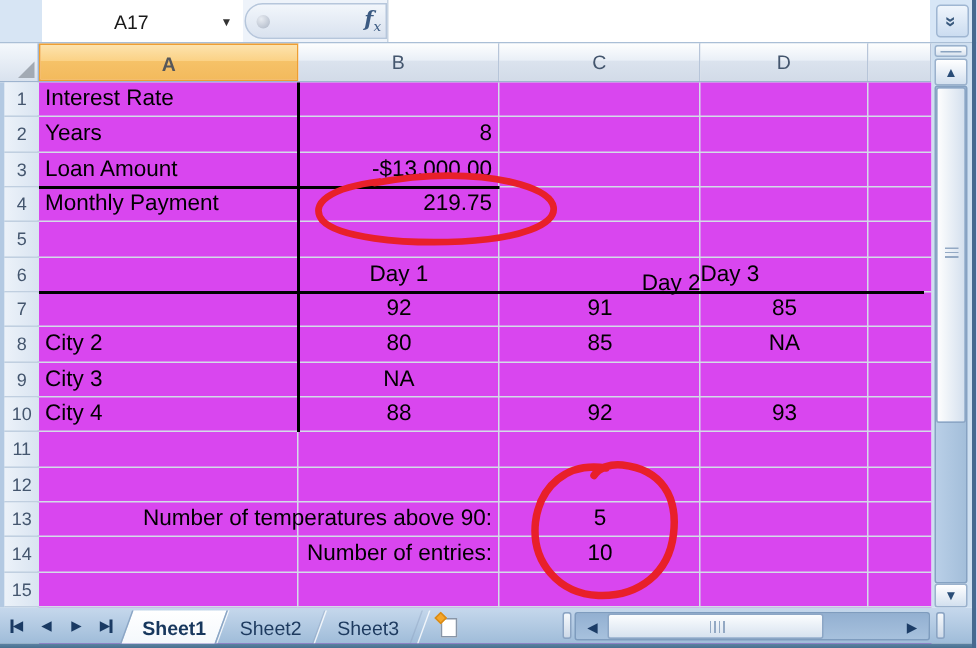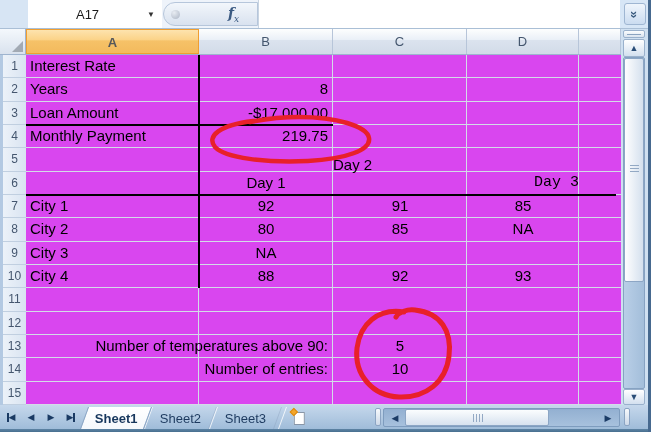--- a/index.html
+++ b/index.html
@@ -14,21 +14,21 @@
   .namebox{position:absolute;left:28px;top:0;width:134px;height:28px;background:#fff;
            display:flex;align-items:center;}
   .namebox-text{flex:1;text-align:center;font-size:13px;color:#1a1a1a;}
   .namebox-arrow{font-size:8px;color:#333;padding-right:7px;}
   .fx-pill{position:absolute;left:163px;top:2px;width:95px;height:24px;
            background:linear-gradient(180deg,#f2f6fb,#d9e2ef);
            border:1px solid #b6c6db;border-radius:12px 0 0 12px;
            display:flex;align-items:center;}
   .pill-dot{width:9px;height:9px;border-radius:50%;margin-left:7px;
             background:radial-gradient(circle at 35% 30%,#e8ecf2,#aab4c4);}
-  .fx{margin-left:auto;margin-right:18px;color:#3b5a82;font-size:14px;}
+  .fx{margin-left:auto;margin-right:3px;color:#3b5a82;font-size:14px;}
   .fx i{font-family:"DejaVu Serif",serif;font-style:italic;font-weight:bold;}
   .fx sub{font-size:9px;font-style:italic;font-family:"DejaVu Serif",serif;}
   .formula-input{position:absolute;left:258px;top:0;width:362px;height:28px;background:#fff;
                  border-left:1px solid #c8d4e2;font-size:13px;line-height:28px;padding-left:4px;}
   .expand-zone{position:absolute;left:620px;top:0;width:31px;height:28px;background:#d7e6f6;}
   .expand-btn{position:absolute;left:4px;top:3px;width:22px;height:22px;
               background:linear-gradient(180deg,#eff5fc,#cbdcf0);
               border:1px solid #9fb6d2;border-radius:3px;
               display:flex;align-items:center;justify-content:center;}
   .chev{display:inline-block;transform:rotate(90deg);font-size:13px;font-weight:bold;color:#3a5a7e;}
@@ -185,27 +185,26 @@
       <div class="gline" style="left: 0px; top: 325.667px; width: 595px; height: 1px;"></div>
       <div class="gline" style="left: 0px; top: 349px; width: 595px; height: 1px;"></div>
       <div class="gline" style="top: 0px; left: 172px; width: 1px; height: 350px;"></div>
       <div class="gline" style="top: 0px; left: 306px; width: 1px; height: 350px;"></div>
       <div class="gline" style="top: 0px; left: 440px; width: 1px; height: 350px;"></div>
       <div class="gline" style="top: 0px; left: 552px; width: 1px; height: 350px;"></div>
       <div class="cell" style="left: 0px; width: 173px; top: 0px; height: 23.3333px; line-height: 22.3333px; text-align: left; padding-left: 4px;">Interest Rate</div>
       <div class="cell" style="left: 0px; width: 173px; top: 23.3333px; height: 23.3333px; line-height: 22.3333px; text-align: left; padding-left: 4px;">Years</div>
       <div class="cell" style="left: 173px; width: 134px; top: 23.3333px; height: 23.3333px; line-height: 22.3333px; text-align: right; padding-right: 5px;">8</div>
       <div class="cell" style="left: 0px; width: 173px; top: 46.6667px; height: 23.3333px; line-height: 22.3333px; text-align: left; padding-left: 4px;">Loan Amount</div>
-      <div class="cell" style="left: 173px; width: 134px; top: 46.6667px; height: 23.3333px; line-height: 22.3333px; text-align: right; padding-right: 5px;">-$17,000.00</div>
+      <div class="cell" style="left: 173px; width: 134px; top: 46.6667px; height: 23.3333px; line-height: 22.3333px; text-align: right; padding-right: 5px;">-$13,000.00</div>
       <div class="cell" style="left: 0px; width: 173px; top: 70px; height: 23.3333px; line-height: 22.3333px; text-align: left; padding-left: 4px;">Monthly Payment</div>
       <div class="cell" style="left: 173px; width: 134px; top: 70px; height: 23.3333px; line-height: 22.3333px; text-align: right; padding-right: 5px;">219.75</div>
       <div class="cell" style="left: 173px; width: 134px; top: 116.667px; height: 23.3333px; line-height: 22.3333px; text-align: center;">Day 1</div>
-      <div class="cell" style="left: 307px; width: 134px; top: 99px; height: 23.3333px; line-height: 22.3333px; text-align: left;">Day 2</div>
-      <div class="cell" style="left: 441px; width: 112px; top: 116.667px; height: 23.3333px; line-height: 22.3333px; text-align: right; font-family: Liberation Mono, monospace;">Day 3</div>
-      <div class="cell" style="left: 0px; width: 173px; top: 140px; height: 23.3333px; line-height: 22.3333px; text-align: left; padding-left: 4px;">City 1</div>
+      <div class="cell" style="left: 307px; width: 134px; top: 123px; height: 23.3333px; line-height: 22.3333px; text-align: right;">Day 2</div>
+      <div class="cell" style="left: 441px; width: 112px; top: 116.667px; height: 23.3333px; line-height: 22.3333px; text-align: left;">Day 3</div>
       <div class="cell" style="left: 173px; width: 134px; top: 140px; height: 23.3333px; line-height: 22.3333px; text-align: center;">92</div>
       <div class="cell" style="left: 307px; width: 134px; top: 140px; height: 23.3333px; line-height: 22.3333px; text-align: center;">91</div>
       <div class="cell" style="left: 441px; width: 112px; top: 140px; height: 23.3333px; line-height: 22.3333px; text-align: center;">85</div>
       <div class="cell" style="left: 0px; width: 173px; top: 163.333px; height: 23.3333px; line-height: 22.3333px; text-align: left; padding-left: 4px;">City 2</div>
       <div class="cell" style="left: 173px; width: 134px; top: 163.333px; height: 23.3333px; line-height: 22.3333px; text-align: center;">80</div>
       <div class="cell" style="left: 307px; width: 134px; top: 163.333px; height: 23.3333px; line-height: 22.3333px; text-align: center;">85</div>
       <div class="cell" style="left: 441px; width: 112px; top: 163.333px; height: 23.3333px; line-height: 22.3333px; text-align: center;">NA</div>
       <div class="cell" style="left: 0px; width: 173px; top: 186.667px; height: 23.3333px; line-height: 22.3333px; text-align: left; padding-left: 4px;">City 3</div>
       <div class="cell" style="left: 173px; width: 134px; top: 186.667px; height: 23.3333px; line-height: 22.3333px; text-align: center;">NA</div>
       <div class="cell" style="left: 0px; width: 173px; top: 210px; height: 23.3333px; line-height: 22.3333px; text-align: left; padding-left: 4px;">City 4</div>

